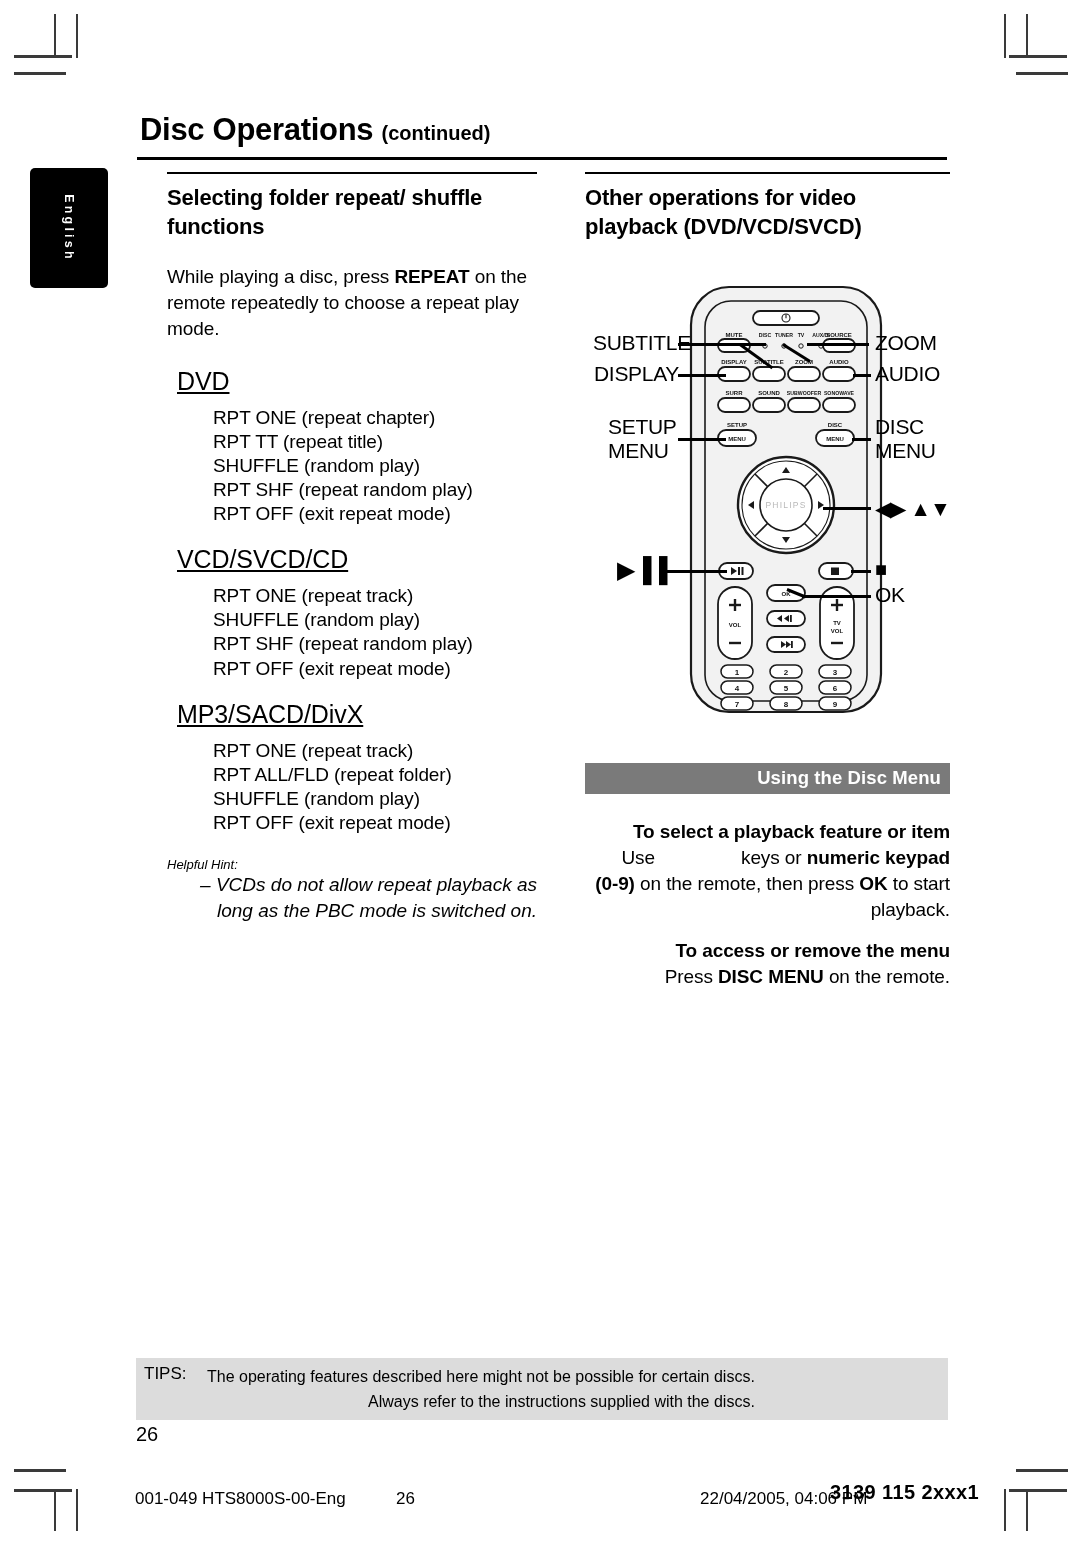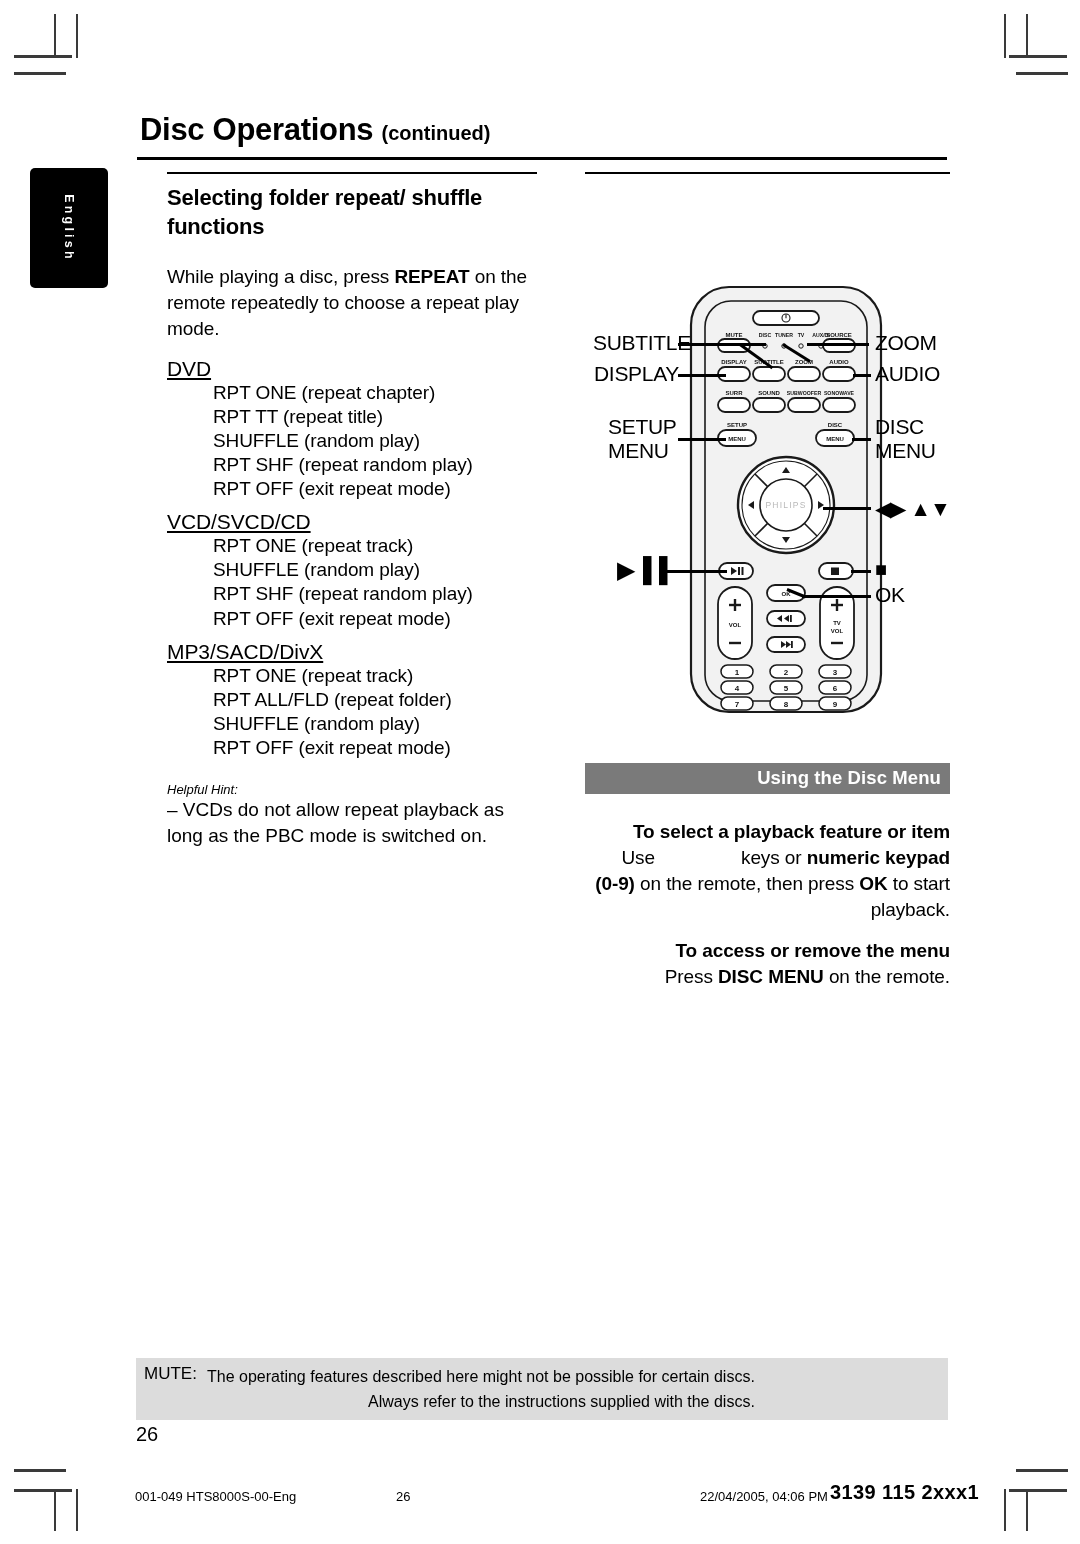--- a/index.html
+++ b/index.html
@@ -89,46 +89,48 @@
     margin: 0;
     font-size: 19px;
     line-height: 1.37;
     letter-spacing: -0.1px;
   }
   .gap-lg { height: 22px; }
   .gap-md { height: 15px; }
   .gap-sm { height: 9px; }
 
   .fmt-head {
-    font-size: 21px;
+    font-size: 25px;
     text-decoration: underline;
     text-underline-offset: 2px;
-    margin: 0;
+    margin: 10px;
     letter-spacing: -0.1px;
   }
   ul.rpt-list {
     list-style: none;
     margin: 0;
     padding: 0 0 0 46px;
   }
   ul.rpt-list li {
     font-size: 19px;
     line-height: 1.27;
     letter-spacing: -0.1px;
     white-space: nowrap;
   }
   .hint-title {
     font-style: italic;
     font-size: 13px;
     margin: 0;
   }
   .hint-body {
+    font-style: italic;
     font-size: 19px;
     line-height: 1.35;
     margin: 0;
+    text-align: right;
   }
   b, .b { font-weight: bold; }
 
   
   .grey-bar {
     background: #7a7a7a;
     color: #fff;
     font-size: 18.5px;
     font-weight: bold;
     padding: 4px 9px 5px 9px;
@@ -182,21 +184,21 @@
   }
   #page-number {
     position: absolute;
     left: 136px; top: 1423px;
     font-size: 20px;
   }
 
   
   .doc-foot {
     position: absolute;
-    font-size: 13px;
+    font-size: 17px;
     white-space: nowrap;
   }
   #foot-file { left: 135px;  top: 1489px; }
   #foot-page { left: 396px;  top: 1489px; }
   #foot-date { left: 700px;  top: 1489px; }
   #foot-part {
     left: 830px; top: 1481px;
     font-size: 20px;
     font-weight: bold;
     letter-spacing: 0.4px;
@@ -277,20 +279,21 @@
     </ul>
 
     <div class="gap-lg"></div>
 
     <p class="hint-title">Helpful Hint:</p>
     <p class="hint-body">– VCDs do not allow repeat playback as long as the PBC mode is switched on.</p>
   </div>
 
   <div class="col" id="col-right">
     <div class="sec-rule"></div>
+    <h2 class="sec-title">Other operations for video playback (DVD/VCD/SVCD)</h2>
   </div>
 
   <div id="remote-figure">
 
     
     <svg width="400" height="445" viewBox="0 0 400 445">
       <defs>
         <style>
           .shell  { fill:#f2f2f2; stroke:#1a1a1a; stroke-width:2.2; }
           .inner  { fill:#f2f2f2; stroke:#1a1a1a; stroke-width:1.6; }
@@ -473,21 +476,21 @@
     <p class="body b">To select a playback feature or item</p>
     <p class="body"><span>Use</span><span style="display:inline-block; width:86px;"></span><span>keys or </span><b>numeric keypad</b><br><b>(0-9)</b><span> on the remote, then press </span><b>OK</b><span> to start playback.</span></p>
 
     <div class="gap-md"></div>
 
     <p class="body b">To access or remove the menu</p>
     <p class="body"><span>Press </span><b>DISC MENU</b><span> on the remote.</span></p>
   </div>
 
   <div id="tips-box"></div>
-  <div id="tips-label">MUTE:</div>
+  <div id="tips-label">TIPS:</div>
   <div id="tips-lines">
     <div>The operating features described here might not be possible for certain discs.</div>
     <div>Always refer to the instructions supplied with the discs.</div>
   </div>
 
   <div id="page-number">26</div>
 
   <div class="doc-foot" id="foot-file">001-049 HTS8000S-00-Eng</div>
   <div class="doc-foot" id="foot-page">26</div>
   <div class="doc-foot" id="foot-date">22/04/2005, 04:06 PM</div>

